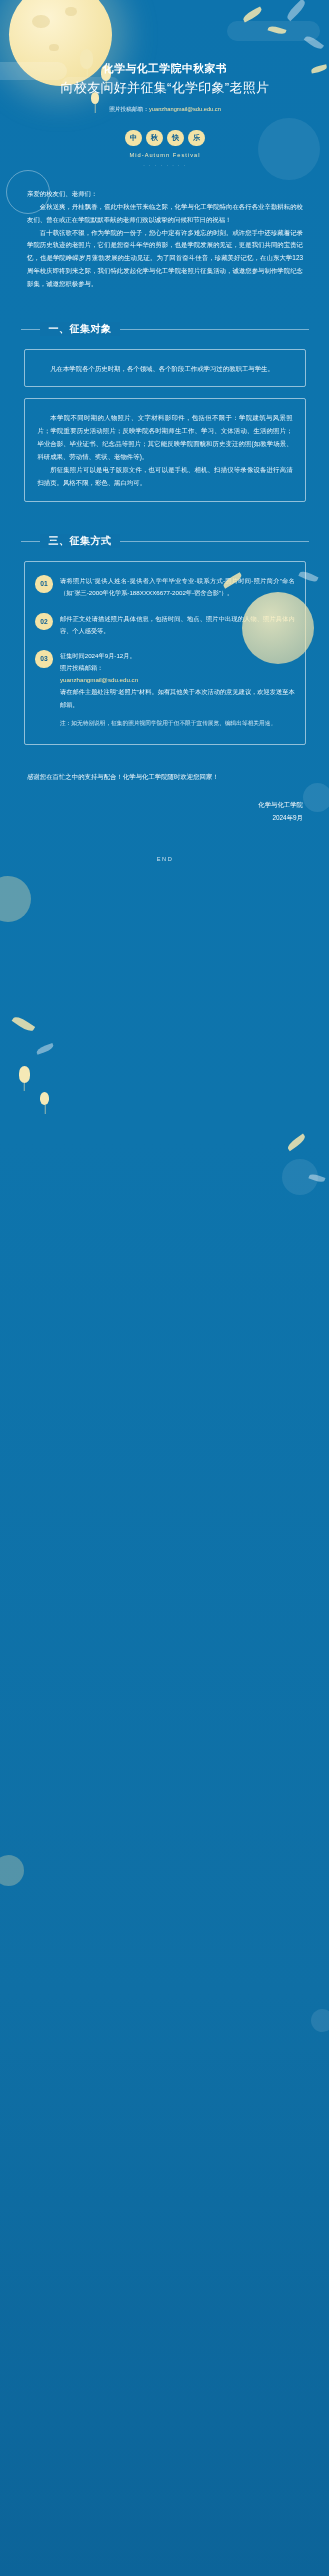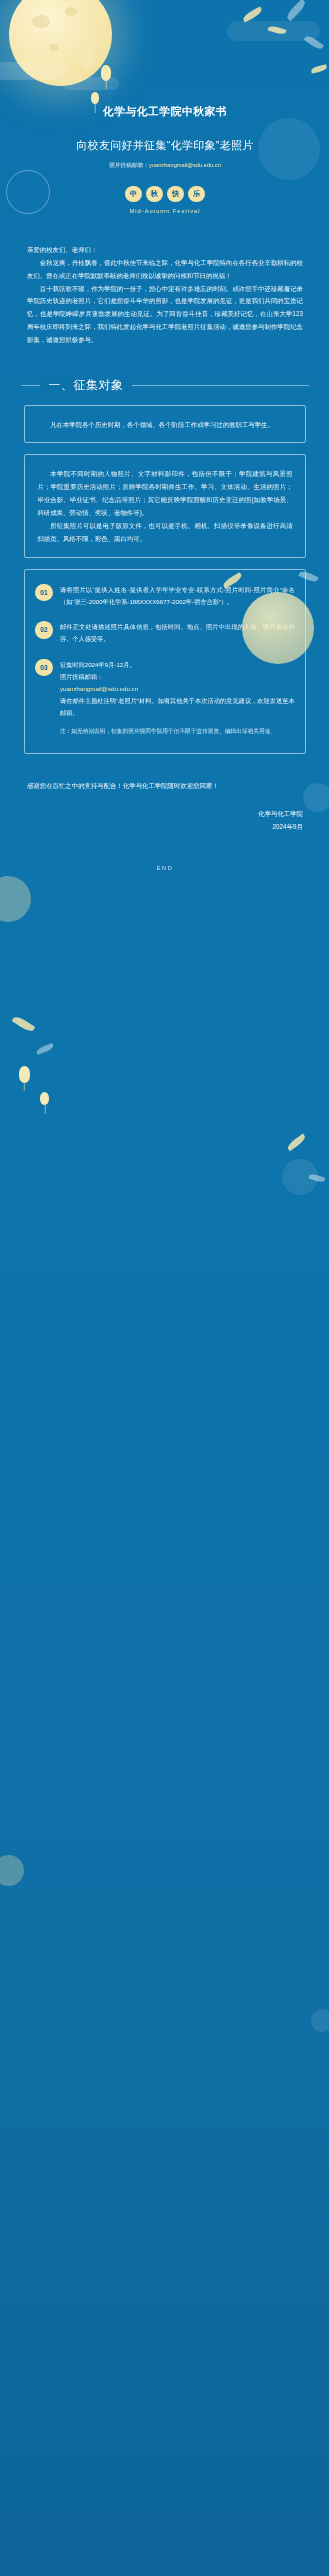--- a/index.html
+++ b/index.html
@@ -40,26 +40,26 @@
     background: #f5e9b6;
   }
   .lantern:after {
     content:""; position:absolute; left:50%; top:100%; width:0.5px; height:8.2px;
     background: rgba(245,233,182,0.6); transform: translateX(-50%);
   }
   .circle-o { border: 0.5px solid rgba(255,255,255,0.35); border-radius: 50%; }
   .disc { border-radius: 50%; }
 
   
-  .header { position: relative; padding-top: 105px; text-align: center; }
+  .header { position: relative; padding-top: 62px; text-align: center; }
   .title-main {
     font-size: 10.8px; font-weight: bold; letter-spacing: 0.5px; color:#ffffff;
   }
   .title-sub {
-    margin-top: 19px; font-size: 11px; color: #ffffff; letter-spacing: 0.3px;
+    margin-top: 3px; font-size: 13px; color: #ffffff; letter-spacing: 0.3px;
   }
   .mail-line {
     margin-top: 9.3px; font-size: 5.7px; color: #eaf4fb;
   }
   .mail-line .mail-val { color: #ffe9a8; }
 
   
   .badges { margin-top: 15.5px; display:flex; justify-content:center; align-items:center; gap: 4.6px; }
   .badge {
     width: 16.5px; height: 16.5px; border-radius: 50%;
@@ -92,21 +92,21 @@
   }
   .sec-head .line {
     position:absolute; left:0; right:0; top:50%; height:0.5px;
     background: rgba(255,255,255,.45);
   }
   .sec-head .txt {
     position: relative;
     background: #0e72ab;
     padding: 0 8.2px;
     margin-left: 19.6px;
-    font-size: 12px; font-weight: normal; letter-spacing: 0.5px;
+    font-size: 10px; font-weight: bold; letter-spacing: 0.5px;
     color: #ffffff;
   }
 
   
   .panel {
     margin: 11.3px 24px 0 24px;
     border: 0.5px solid rgba(255,255,255,.55);
     border-radius: 2.1px;
     padding: 11.3px 12.4px;
     font-size: 6.4px;
@@ -210,20 +210,24 @@
   </div>
   <div class="panel">
     <p>凡在本学院各个历史时期，各个领域、各个阶段工作或学习过的教职工与学生。</p>
   </div>
 
   <div class="panel">
     <p>本学院不同时期的人物照片、文字材料影印件，包括但不限于：学院建筑与风景照片；学院重要历史活动照片；反映学院各时期师生工作、学习、文体活动、生活的照片；毕业合影、毕业证书、纪念品等照片；其它能反映学院面貌和历史变迁的照(如教学场景、科研成果、劳动情、奖状、老物件等)。</p>
     <p>所征集照片可以是电子版原文件，也可以是手机、相机、扫描仪等录像设备进行高清扫描页。风格不限，彩色、黑白均可。</p>
   </div>
 
+  <div class="sec-head">
+    <div class="line"></div>
+    <div class="txt">三、征集方式</div>
+  </div>
 
   <div class="steps">
     <div class="step">
       <div class="step-num">01</div>
       <div class="step-body">请将照片以“提供人姓名-提供者入学年毕业专业-联系方式-照片时间-照片简介”命名（如“张三-2000年化学系-188XXXX6677-2002年-宿舍合影”）。</div>
     </div>
     <div class="step">
       <div class="step-num">02</div>
       <div class="step-body">邮件正文处请描述照片具体信息，包括时间、地点、照片中出现的人物、照片具体内容、个人感受等。</div>
     </div>

